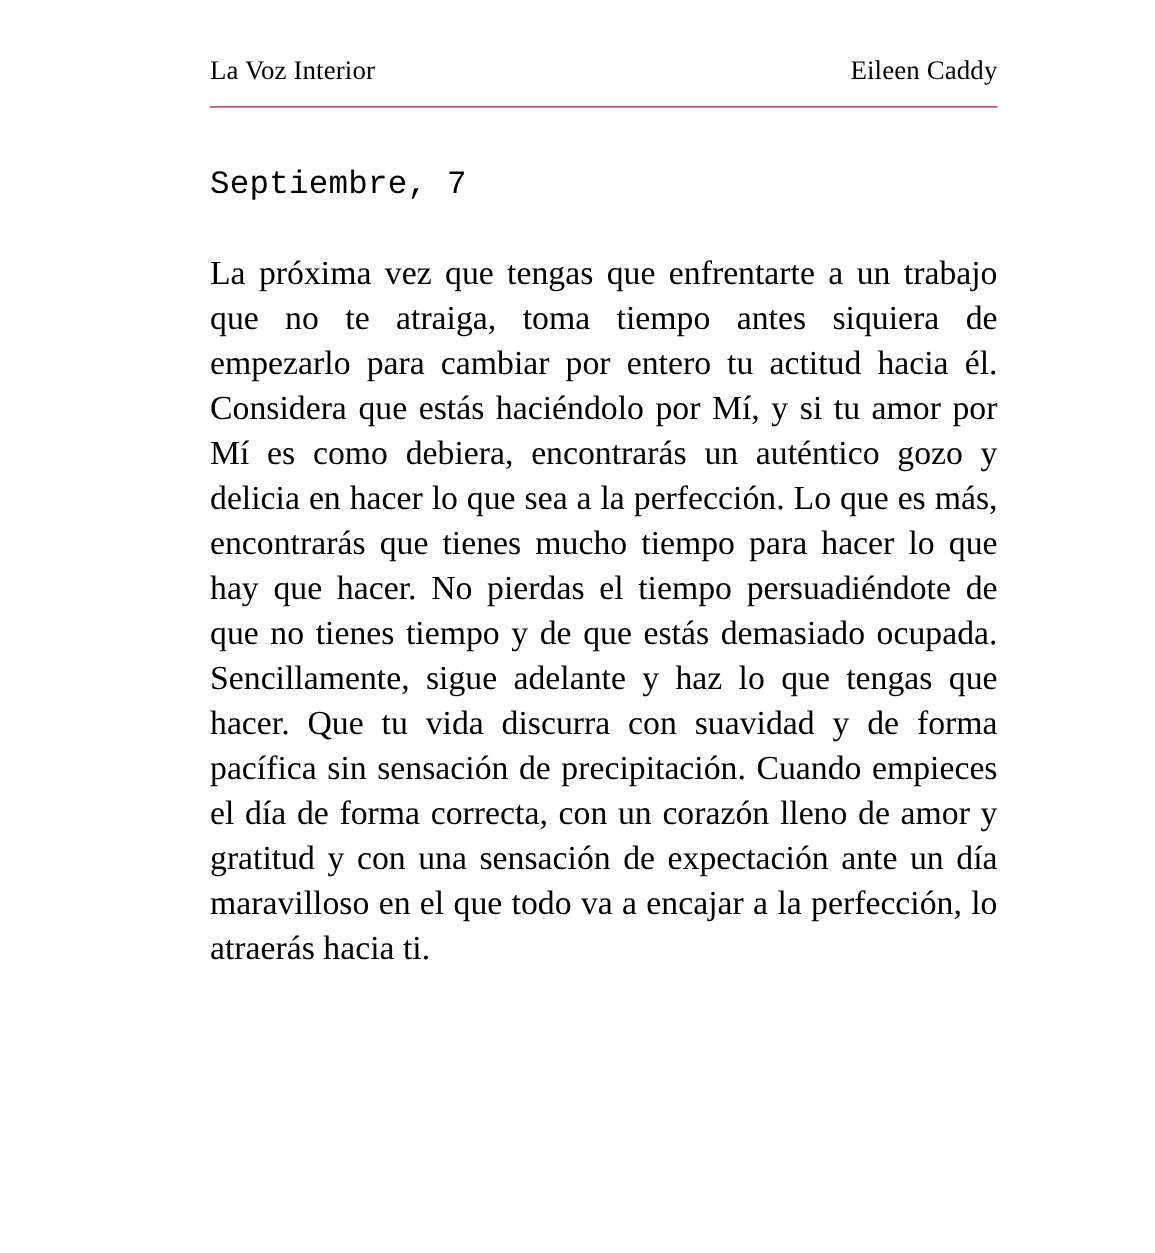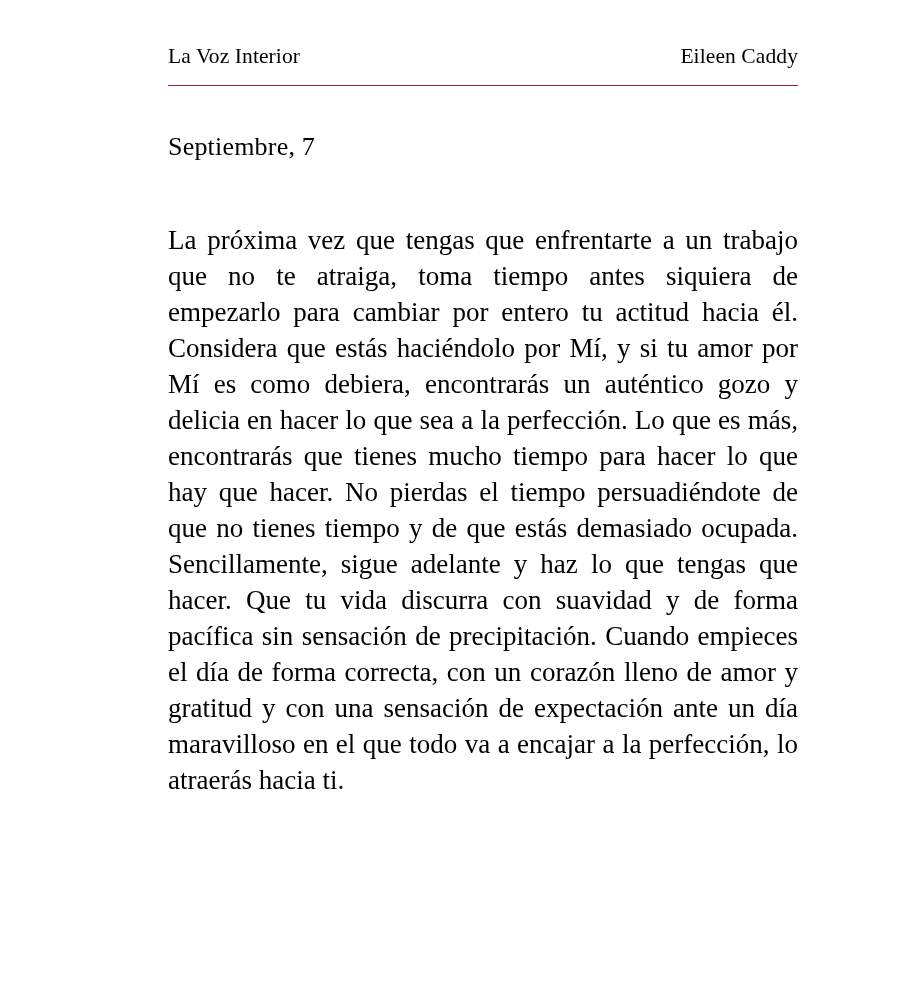--- a/index.html
+++ b/index.html
@@ -40,26 +40,26 @@
     letter-spacing: 0.1px;
   }
   .header-right {
     font-family: "Liberation Serif", serif;
     font-size: 21.5px;
     letter-spacing: 0.1px;
     text-align: center;
   }
   .date-title {
     margin-top: 46px;
-    font-family: Liberation Serif, serif;
+    font-family: Liberation Mono, monospace;
     font-size: 26px;
     letter-spacing: 0.2px;
   }
   .body-text {
-    margin-top: 60px;
+    margin-top: 38px;
     font-family: "Liberation Serif", serif;
     font-size: 27px;
     line-height: 36px;
     text-align: justify;
     text-justify: inter-word;
     hyphens: none;
   }
 </style>
 </head>
 <body>

